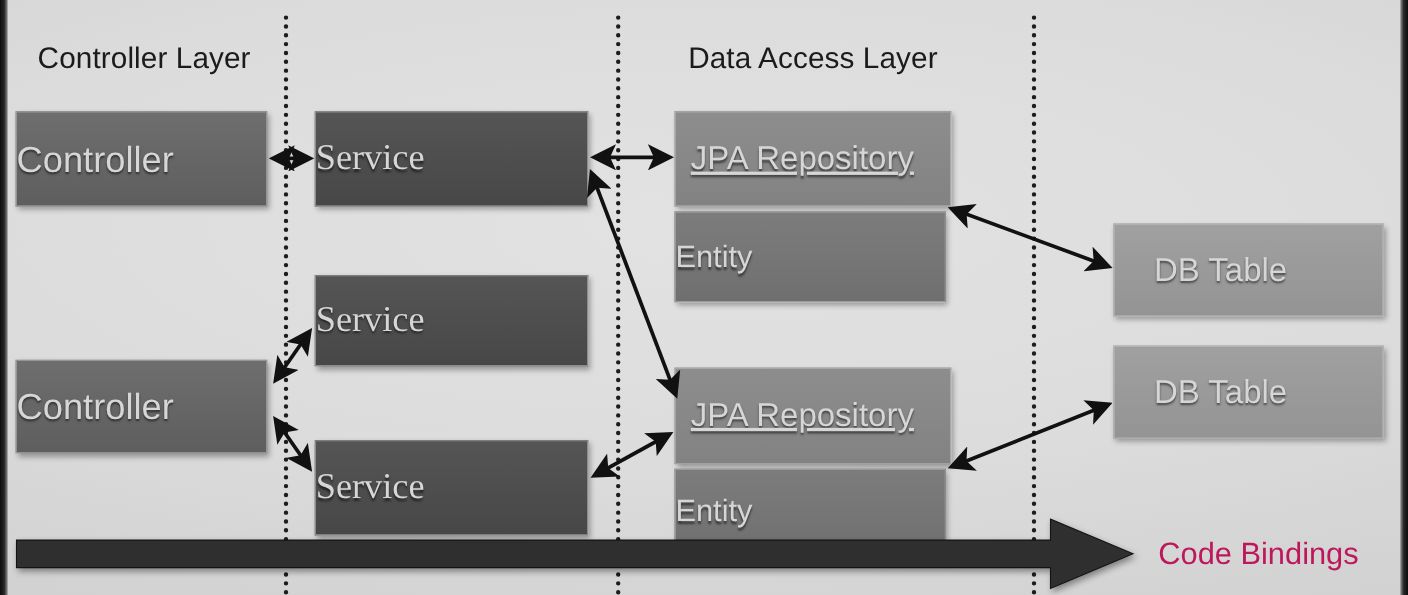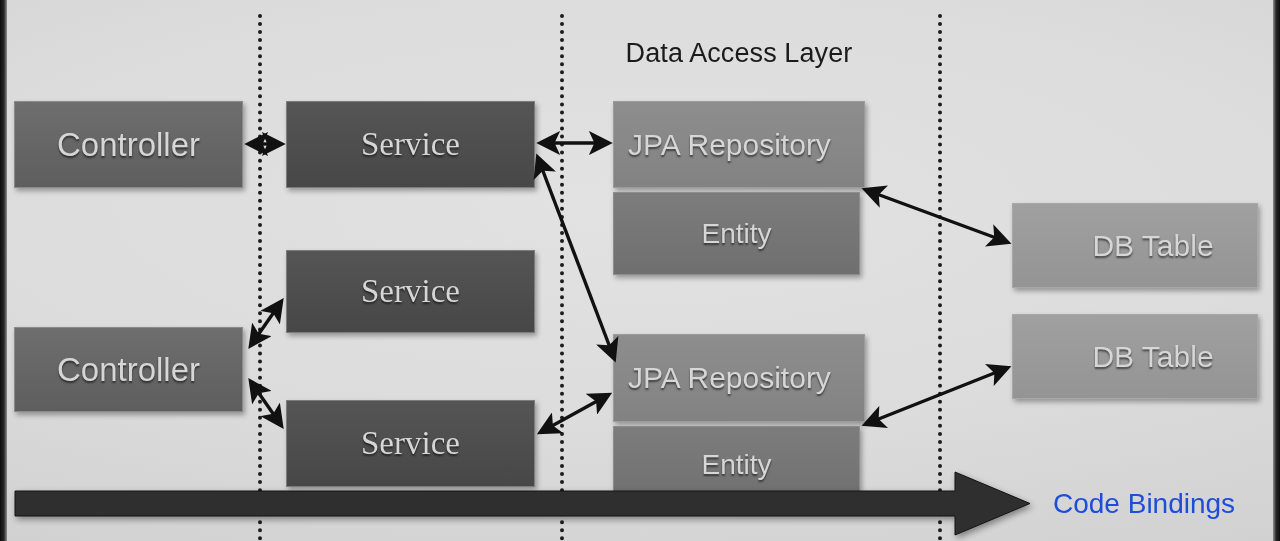--- a/index.html
+++ b/index.html
@@ -58,21 +58,21 @@
     height: 527px;
     border-left: 4px dotted #1c1c1c;
   }
 
   
   .node {
     position: absolute;
     box-sizing: border-box;
     display: flex;
     align-items: center;
-    justify-content: center;
+    justify-content: flex-start;
     color: #d6d6d6;
     text-shadow: 0 2px 2px rgba(0,0,0,.55);
     box-shadow: 2px 3px 5px rgba(0,0,0,.33);
     overflow: hidden;
     white-space: nowrap;
   }
   .node.controller {
     background: linear-gradient(to bottom, #6e6e6e 0%, #666666 50%, #5e5e5e 100%);
     border: 1px solid #8a8a8a;
     font-size: 33px;
@@ -82,20 +82,21 @@
     border: 1px solid #7d7d7d;
     font-size: 33px;
     font-family: Liberation Serif, serif;
   }
   .node.repository {
     background: linear-gradient(to bottom, #8d8d8d 0%, #888888 50%, #828282 100%);
     border: 1px solid #9c9c9c;
     font-size: 30px;
     justify-content: flex-start;
     padding-left: 14px;
+    text-decoration: underline;
   }
   .node.entity {
     background: linear-gradient(to bottom, #7c7c7c 0%, #767676 50%, #6f6f6f 100%);
     border: 1px solid #8d8d8d;
     font-size: 28px;
   }
   .node.dbtable {
     background: linear-gradient(to bottom, #a0a0a0 0%, #9a9a9a 50%, #949494 100%);
     border: 1px solid #a8a8a8;
     font-size: 30px;
@@ -111,37 +112,38 @@
     height: 541px;
     pointer-events: none;
   }
 
   
   #code-bindings-label {
     position: absolute;
     left: 1053px;
     top: 488px;
     font-size: 28px;
-    color: #1d4ed8;
+    color: #be185d;
     white-space: nowrap;
   }
 </style>
 </head>
 <body>
 
 <div id="stage">
 
   <div id="bg-sheen"></div>
   <div id="edge-left"></div>
   <div id="edge-right"></div>
 
   <div class="divider" style="left:258px"></div>
   <div class="divider" style="left:560px"></div>
   <div class="divider" style="left:938px"></div>
 
+  <div class="col-header" style="left:131px">Controller Layer</div>
   <div class="col-header" style="left:739px">Data Access Layer</div>
 
   <div class="node controller" style="left:14px;top:101px;width:229px;height:87px">
     <span>Controller</span>
   </div>
 
   <div class="node controller" style="left:14px;top:327px;width:229px;height:85px">
     <span>Controller</span>
   </div>
 

